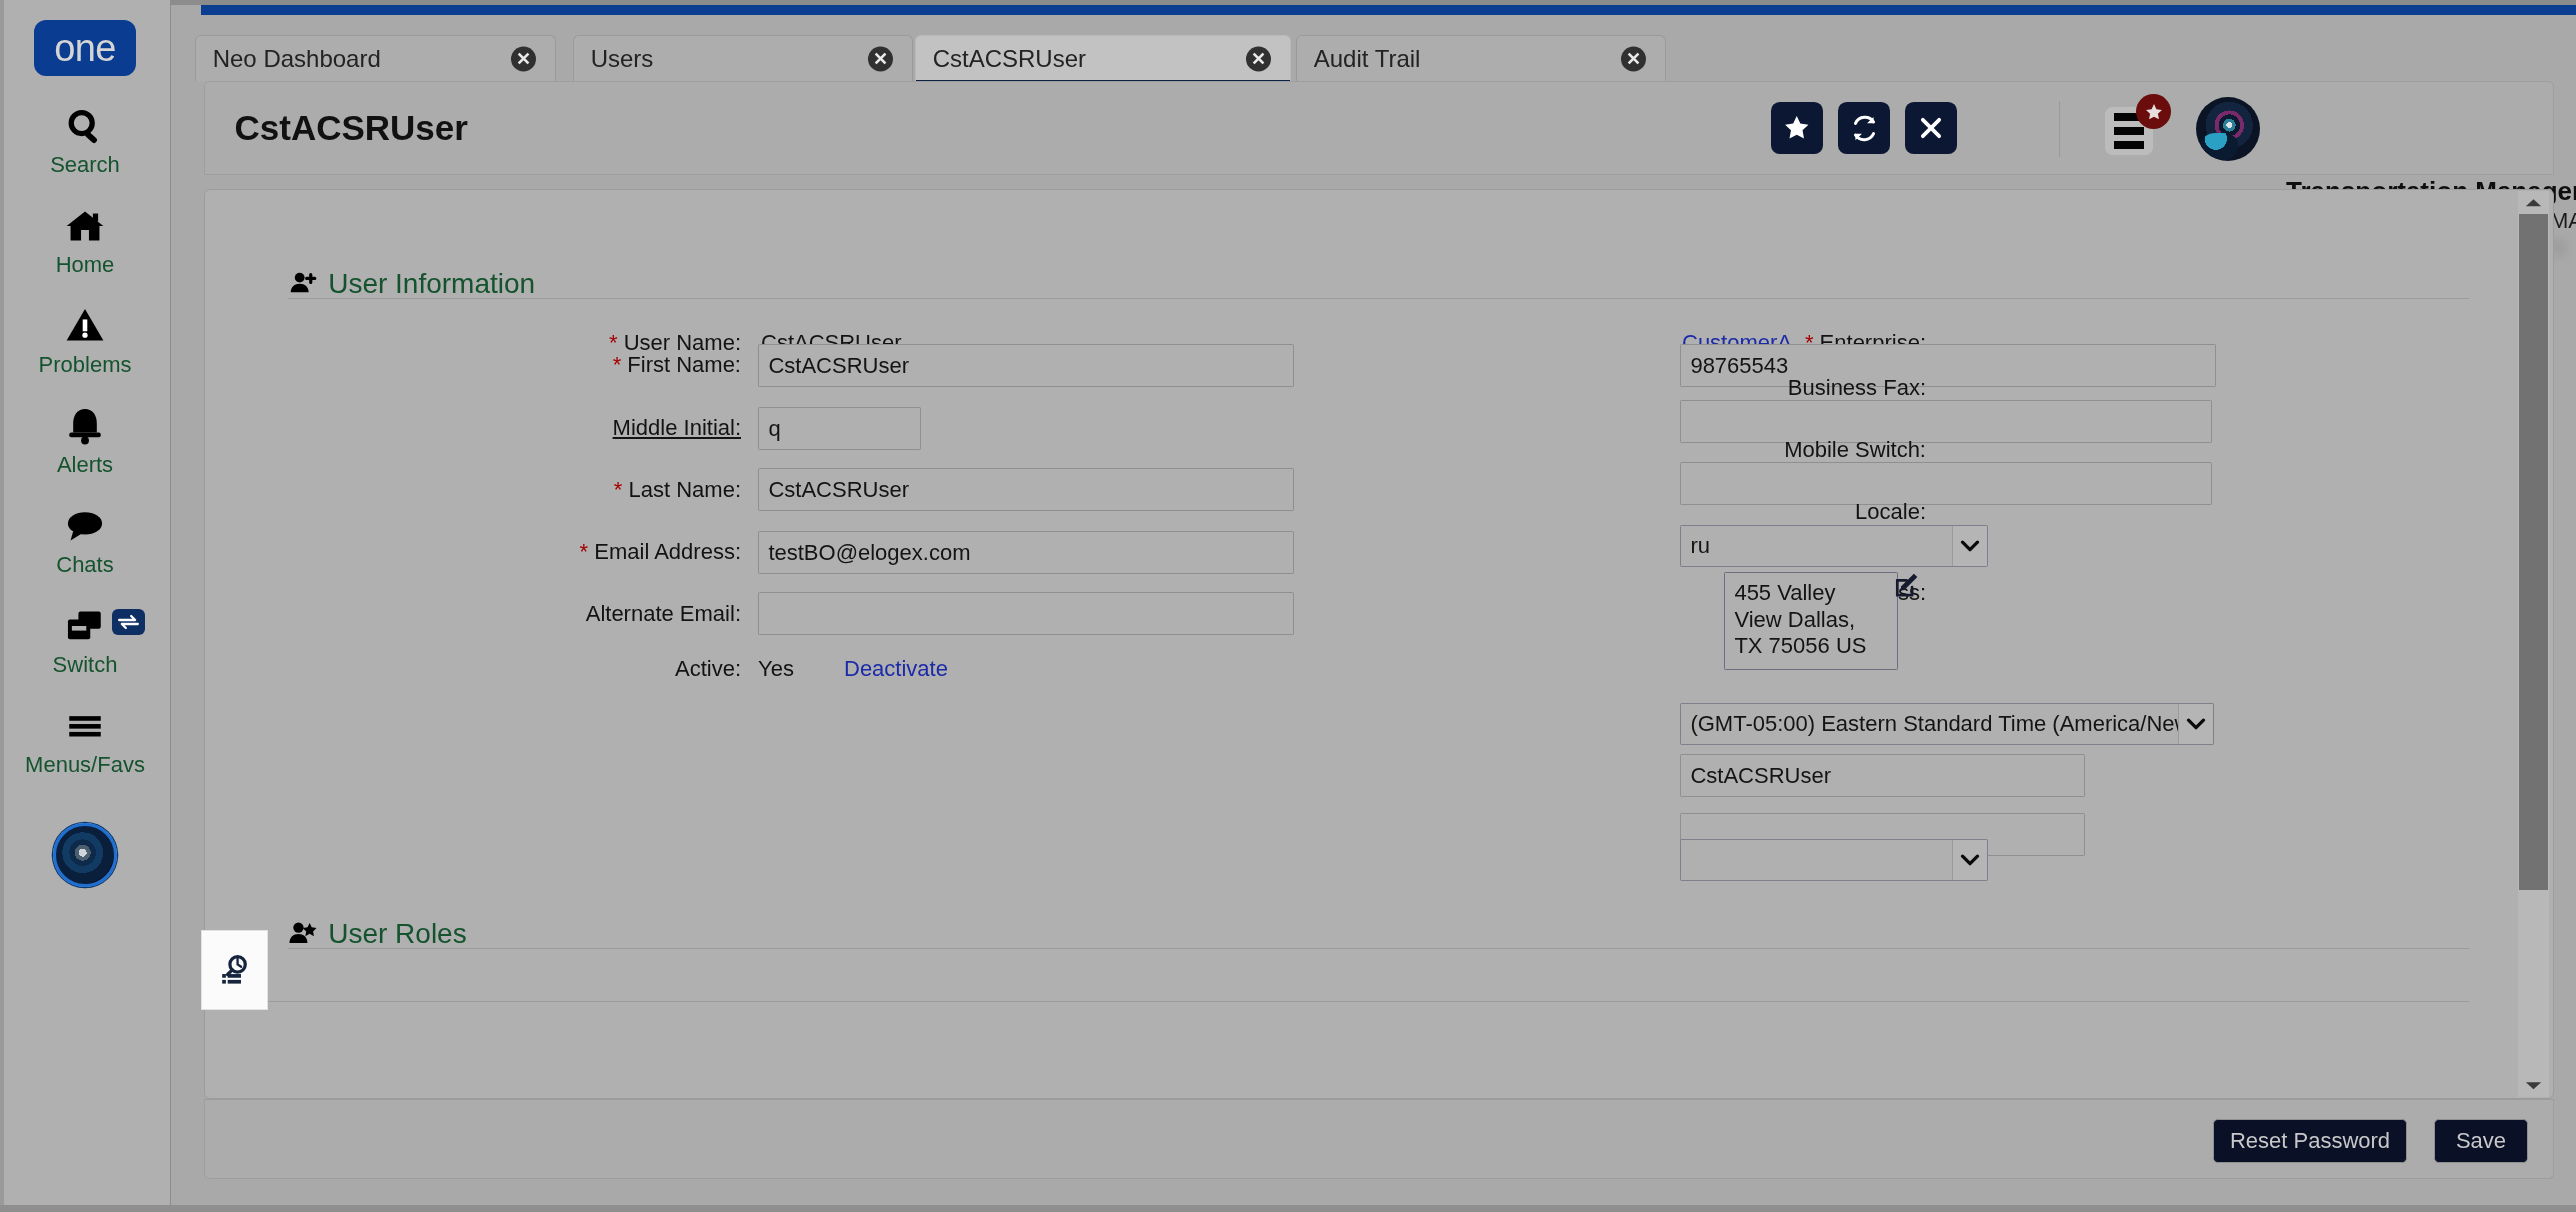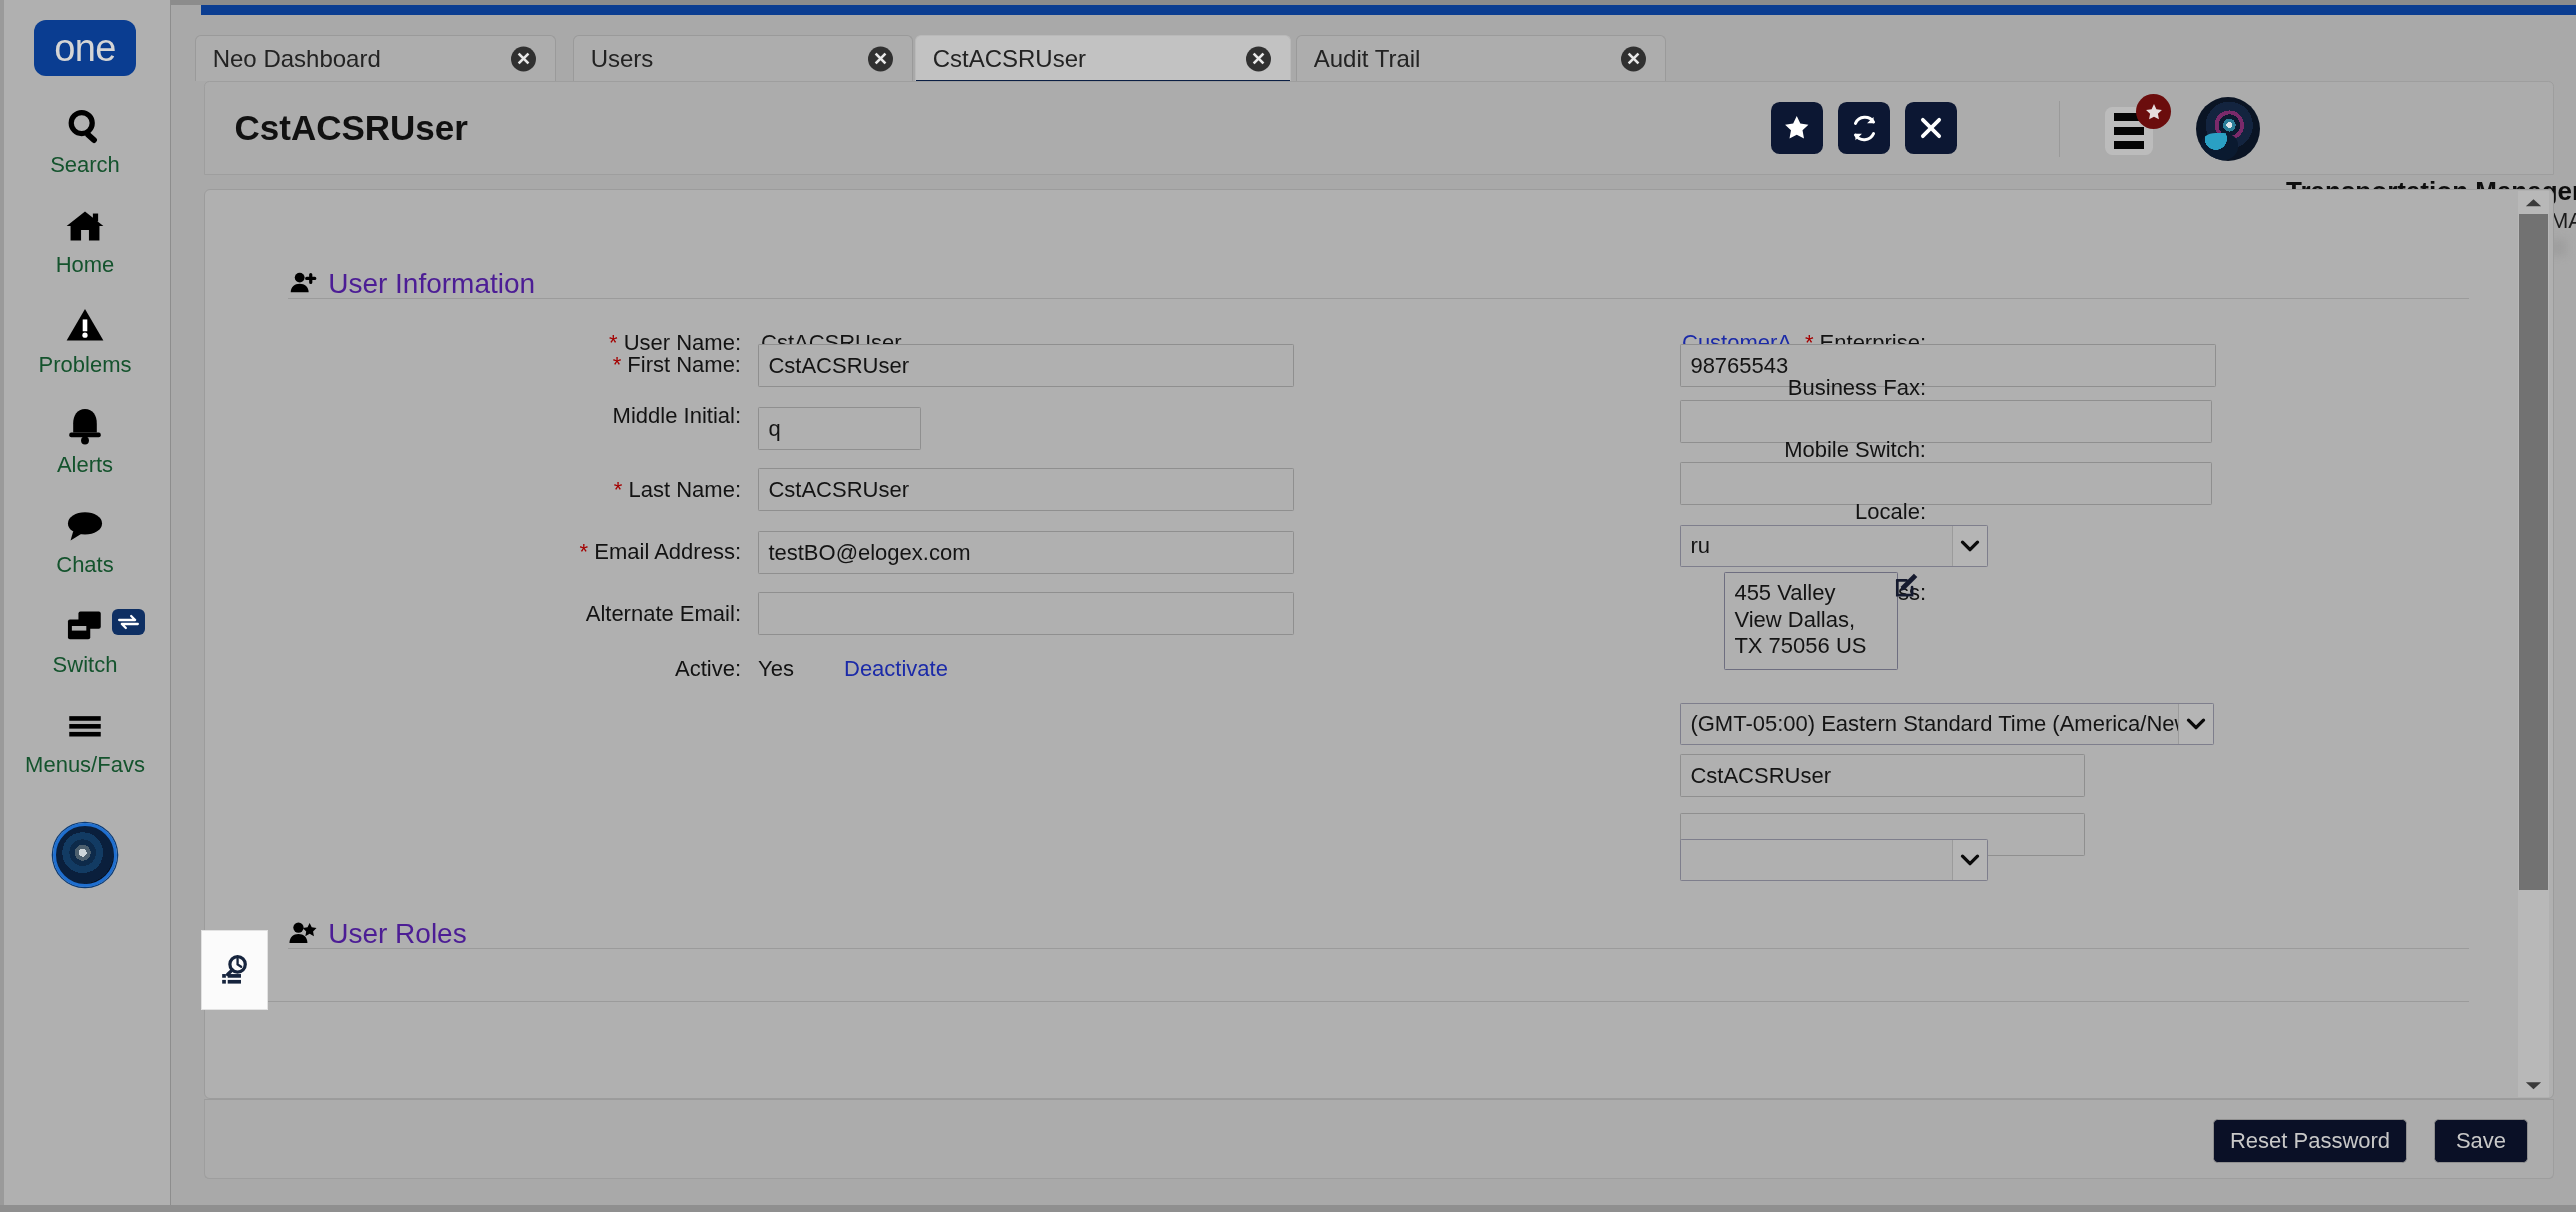--- a/index.html
+++ b/index.html
@@ -149,21 +149,21 @@
   #card {
     position: absolute; left: 204px; top: 189px; width: 2350px; height: 910px;
     background: #b0b0b0; border: 0.7px solid #9c9c9c; border-radius: 6px;
     overflow: hidden;
   }
   #card-scrollregion { position:absolute; inset:0 43px 0 0; }
 
   .section-head {
     position: absolute; display: flex; align-items: center; gap: 10.7px;
   }
-  .section-title { font-size: 28px; color: #4c1d95; white-space: nowrap; }
+  .section-title { font-size: 28px; color: #14532d; white-space: nowrap; }
   .section-rule { position: absolute; height: 1.3px; background: #9b9b9b; }
 
   .field-label {
     position: absolute; font-size: 22px; color: #131313; text-align: right;
     white-space: nowrap; transform: translateY(-50%);
   }
   .req { color: #a40000; font-size: 22px; }
   .field-static {
     position: absolute; font-size: 22px; color: #131313; white-space: nowrap;
     transform: translateY(-50%);
@@ -404,21 +404,21 @@
         <span>User Name:</span>
       </div>
       <div class="field-static" style="left:556px; top:153px;">CstACSRUser</div>
 
       <div class="field-label" style="left:0; top:175px; width:536px;">
         <span class="req">*</span>
         <span>First Name:</span>
       </div>
       <input class="inp" style="left: 553px; top: 154px; width: 536px; height: 43px;" value="CstACSRUser">
 
-      <div class="field-label" style="left:0; top:226px; width:536px;">
+      <div class="field-label" style="left:0; top:238px; width:536px;text-decoration:underline;">
         <span>Middle Initial:</span>
       </div>
       <input class="inp" style="left: 553px; top: 217px; width: 163px; height: 43px;" value="q">
 
       <div class="field-label" style="left:0; top:300px; width:536px;">
         <span class="req">*</span>
         <span>Last Name:</span>
       </div>
       <input class="inp" style="left: 553px; top: 278px; width: 536px; height: 43px;" value="CstACSRUser">
 

